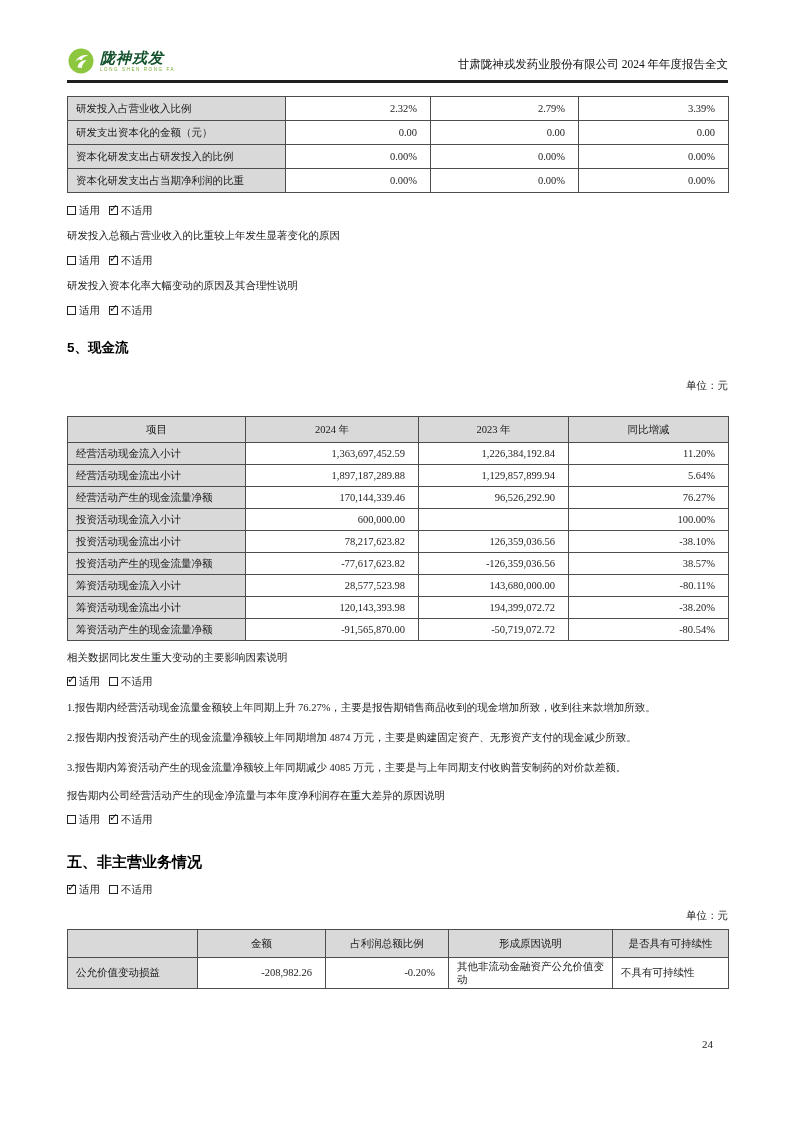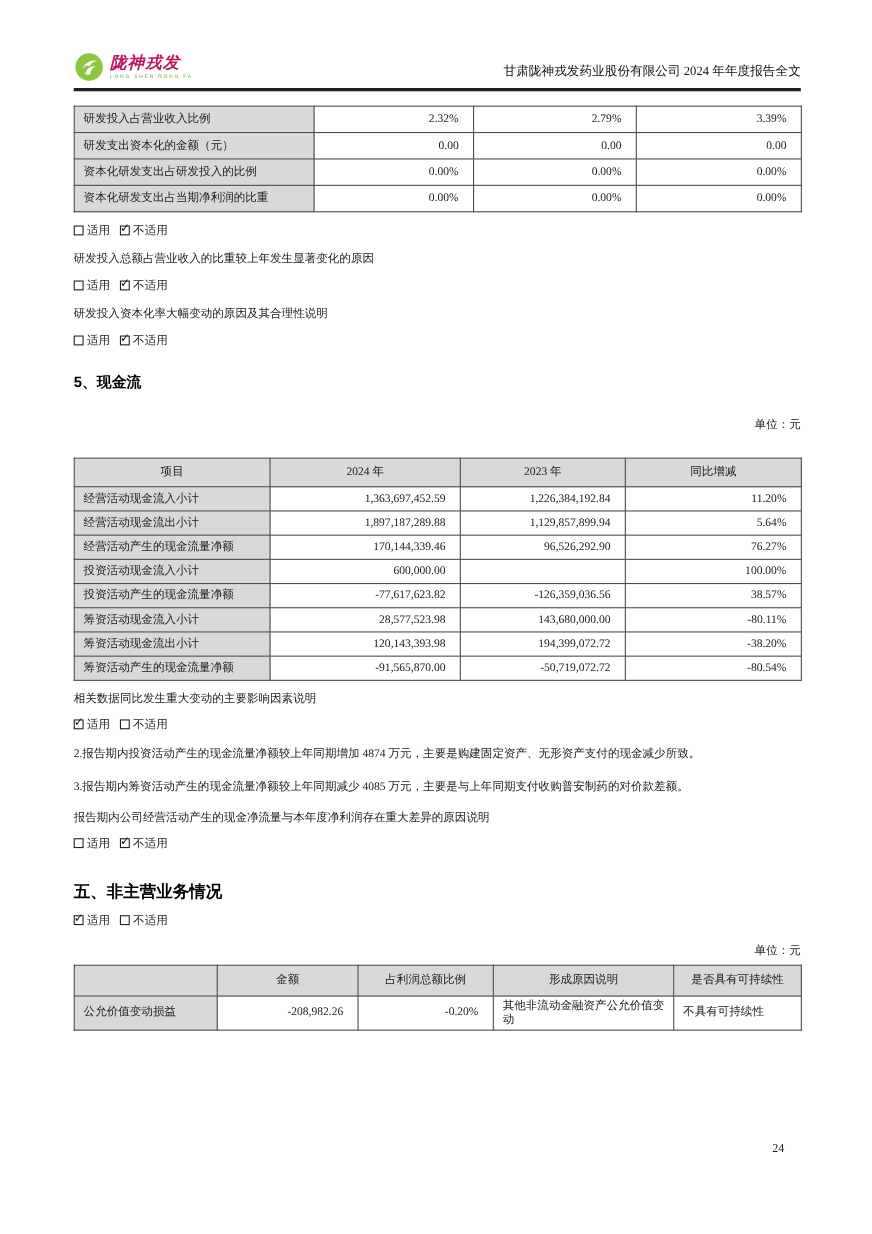--- a/index.html
+++ b/index.html
@@ -10,21 +10,21 @@
     background:#fff;
     font-family:"Liberation Serif","DejaVu Serif",serif;
     color:#1a1a1a;
     overflow:hidden;
   }
   .content { position:absolute; left:67px; top:0; width:661px; }
 
   
   .hdr { display:flex; justify-content:space-between; align-items:flex-end; padding-top:45px; height:75px; }
   .brand { display:flex; align-items:center; gap:5px; }
-  .brand-cn { font-family:"Liberation Sans","DejaVu Sans",sans-serif; font-weight:bold; font-style:italic; font-size:15px; color:#be185d; letter-spacing:1px; line-height:15px; }
+  .brand-cn { font-family:"Liberation Sans","DejaVu Sans",sans-serif; font-weight:bold; font-style:italic; font-size:15px; color:#14532d; letter-spacing:1px; line-height:15px; }
   .brand-en { font-family:"Liberation Sans","DejaVu Sans",sans-serif; font-size:4.5px; color:#74ab2d; letter-spacing:1.6px; margin-top:2px; }
   .doc-title { font-size:11.5px; color:#111; padding-bottom:3px; }
   .hdr-rule { height:3px; background:#1f1f1f; margin-top:5px; }
 
   
   table.tbl { border-collapse:collapse; width:661px; table-layout:fixed; font-size:10.5px; }
   table.tbl td { border:1px solid #4d4d4d; padding:0 6px; vertical-align:middle; line-height:1.25; }
   table.tbl td.lbl { background:#d9d9d9; text-align:left; padding-left:8px; }
   table.tbl td.num { text-align:right; padding-right:13px; }
   table.tbl tr.thead td { background:#d9d9d9; text-align:center; }
@@ -163,20 +163,26 @@
         <td class="num">96,526,292.90</td>
         <td class="num">76.27%</td>
       </tr>
       <tr>
         <td class="lbl">投资活动现金流入小计</td>
         <td class="num">600,000.00</td>
         <td class="num"></td>
         <td class="num">100.00%</td>
       </tr>
       <tr>
+        <td class="lbl">投资活动现金流出小计</td>
+        <td class="num">78,217,623.82</td>
+        <td class="num">126,359,036.56</td>
+        <td class="num">-38.10%</td>
+      </tr>
+      <tr>
         <td class="lbl">投资活动产生的现金流量净额</td>
         <td class="num">-77,617,623.82</td>
         <td class="num">-126,359,036.56</td>
         <td class="num">38.57%</td>
       </tr>
       <tr>
         <td class="lbl">筹资活动现金流入小计</td>
         <td class="num">28,577,523.98</td>
         <td class="num">143,680,000.00</td>
         <td class="num">-80.11%</td>
@@ -194,20 +200,21 @@
         <td class="num">-80.54%</td>
       </tr>
     </tbody>
       </table>
 
     <section class="notes">
       <div class="qline">相关数据同比发生重大变动的主要影响因素说明</div>
       <div class="qline">
         <span class="cb checked"></span><span>适用</span><span class="gap"></span><span class="cb"></span><span>不适用</span>
       </div>
+      <p class="para">1.报告期内经营活动现金流量金额较上年同期上升 76.27%，主要是报告期销售商品收到的现金增加所致，收到往来款增加所致。</p>
       <p class="para">2.报告期内投资活动产生的现金流量净额较上年同期增加 4874 万元，主要是购建固定资产、无形资产支付的现金减少所致。</p>
       <p class="para">3.报告期内筹资活动产生的现金流量净额较上年同期减少 4085 万元，主要是与上年同期支付收购普安制药的对价款差额。</p>
       <div class="qline">报告期内公司经营活动产生的现金净流量与本年度净利润存在重大差异的原因说明</div>
       <div class="qline">
         <span class="cb"></span><span>适用</span><span class="gap"></span><span class="cb checked"></span><span>不适用</span>
       </div>
     </section>
 
     <h2 class="h-nonmain">五、非主营业务情况</h2>
     <div class="qline">

